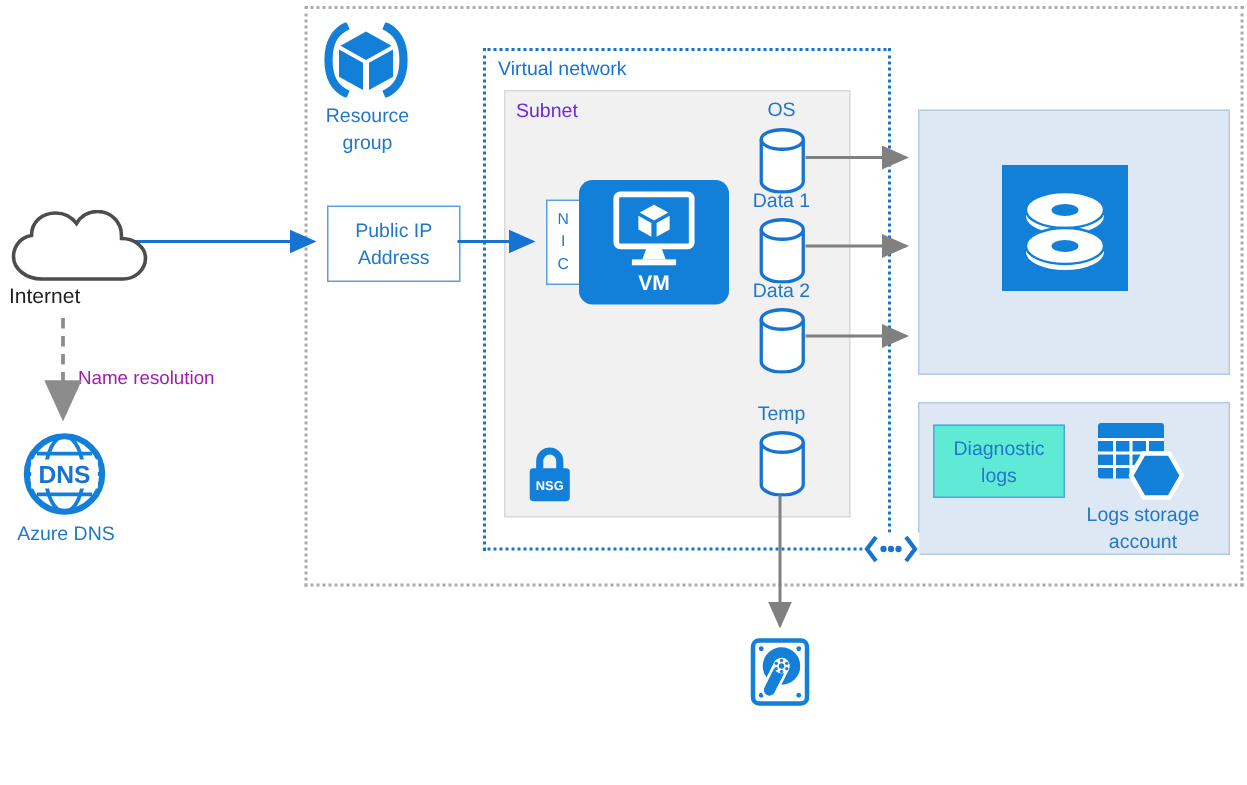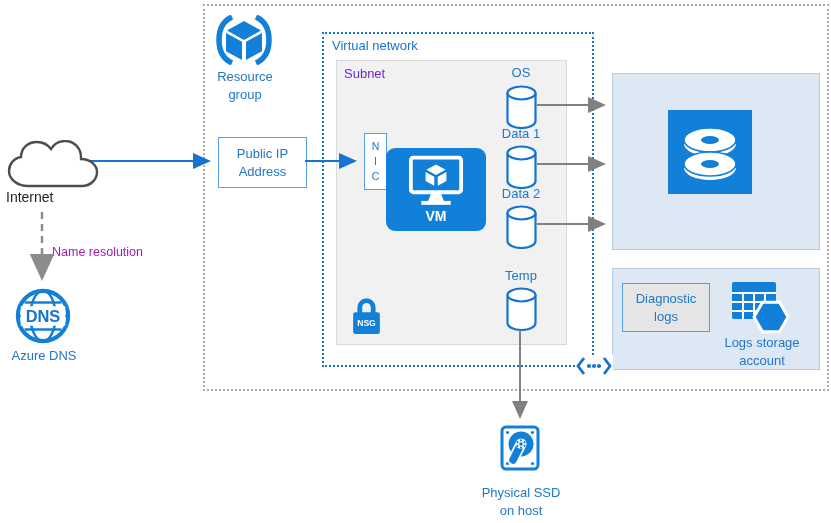--- a/index.html
+++ b/index.html
@@ -30,38 +30,38 @@
   .rg-label{left:204px;top:68px;width:82px;}
 
   .pip-box{left:218px;top:137px;width:87px;height:49px;background:#fff;border:1.5px solid #56a0e8;
            display:flex;align-items:center;justify-content:center;}
   .pip-box .lbl{padding:0 8px;}
 
   .nic-box{left:364px;top:133px;width:21px;height:55px;background:#fff;border:1px solid #56a0e8;
            display:flex;flex-direction:column;align-items:center;justify-content:center;
            color:#2177c9;font-size:10.5px;line-height:1.45;}
   .vm-box{left:386px;top:120px;width:100px;height:83px;background:#1280d8;border-radius:9px;
-          display:flex;flex-direction:column;align-items:center;justify-content:flex-end;margin-top:28px;}
+          display:flex;flex-direction:column;align-items:center;justify-content:flex-end;}
   .vm-label{color:#ffffff;font-weight:bold;font-size:14px;margin-bottom:7px;}
   .vm-monitor{margin-bottom:1px;}
 
   .nsg-icon{left:352px;top:294px;}
 
   
   .disk-os{left:506px;top:85px;}   .disk-os-label{left:491px;top:64px;width:60px;}
   .disk-d1{left:506px;top:145px;}  .disk-d1-label{left:491px;top:125px;width:60px;}
   .disk-d2{left:506px;top:205px;}  .disk-d2-label{left:491px;top:185px;width:60px;}
   .disk-tmp{left:506px;top:287px;} .disk-tmp-label{left:491px;top:267px;width:60px;}
 
   
   .md-box{left:612px;top:73px;width:206px;height:175px;background:#dde8f4;border:1px solid #b5cbe2;}
   .md-icon{left:668px;top:110px;}
   .md-label{left:680px;top:199px;width:70px;}
   .diag-box{left:612px;top:268px;width:206px;height:100px;background:#dde8f4;border:1px solid #b5cbe2;}
-  .dlog-box{left:622px;top:283px;width:86px;height:47px;background:#e5e5e5;border:1.5px solid #56a0e8;
+  .dlog-box{left:622px;top:283px;width:86px;height:47px;background:#5eead4;border:1.5px solid #56a0e8;
             display:flex;align-items:center;justify-content:center;}
   .storage-icon{left:732px;top:282px;}
   .ls-label{left:702px;top:334px;width:120px;}
 
   .code-icon{left:575px;top:355px;width:38px;height:22px;background:#fff;z-index:6;
              display:flex;align-items:center;justify-content:center;}
 
   .ssd-icon{left:500px;top:425px;}
   .ssd-label{left:476px;top:484px;width:90px;}
 
@@ -226,15 +226,14 @@
     <line x1="21" y1="19" x2="13" y2="35" stroke="#1280d8" stroke-width="7.5" stroke-linecap="round"></line>
     <circle cx="21" cy="19" r="5" fill="#ffffff"></circle>
     <circle cx="21" cy="19" r="1.8" fill="#1280d8"></circle>
     <circle cx="21" cy="15.3" r="1.1" fill="#1280d8"></circle>
     <circle cx="24.5" cy="17.2" r="1.1" fill="#1280d8"></circle>
     <circle cx="24.5" cy="20.8" r="1.1" fill="#1280d8"></circle>
     <circle cx="21" cy="22.7" r="1.1" fill="#1280d8"></circle>
     <circle cx="17.5" cy="20.8" r="1.1" fill="#1280d8"></circle>
     <circle cx="17.5" cy="17.2" r="1.1" fill="#1280d8"></circle>
   </svg>
-  <div class="abs lbl ssd-label">Physical SSD on host</div>
 
 </div>
 
 </body></html>

